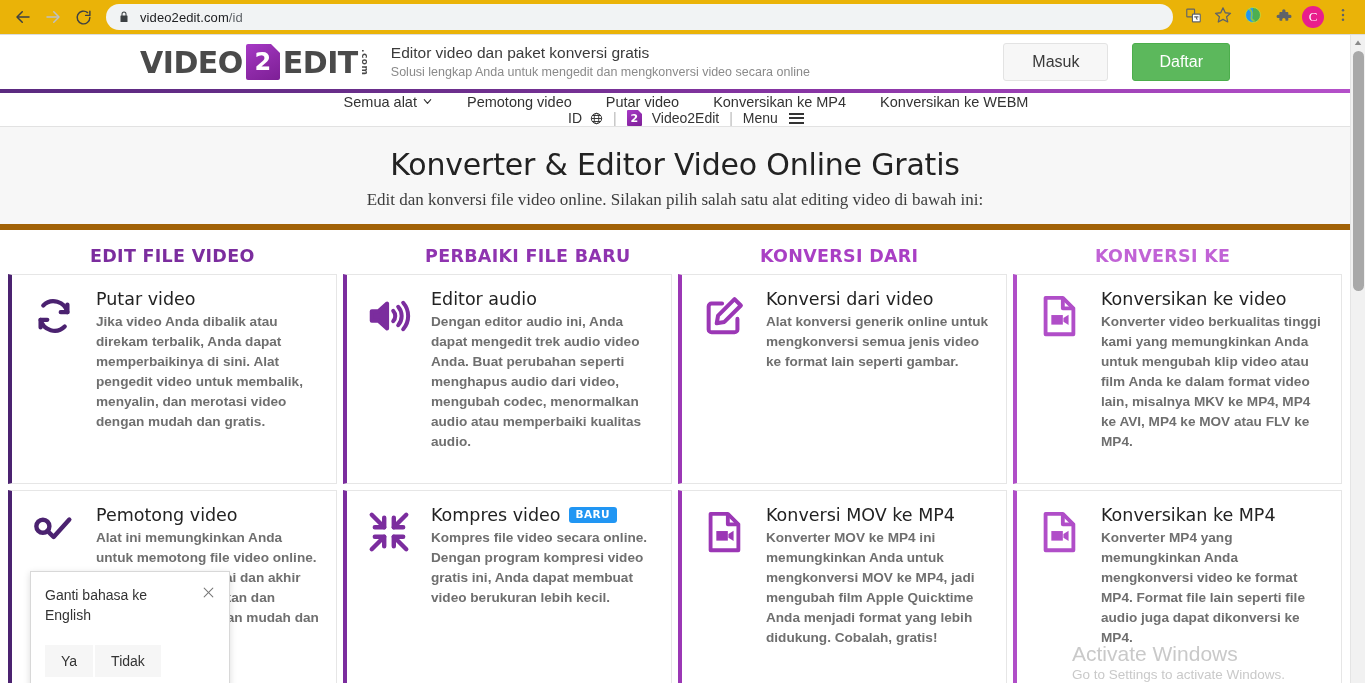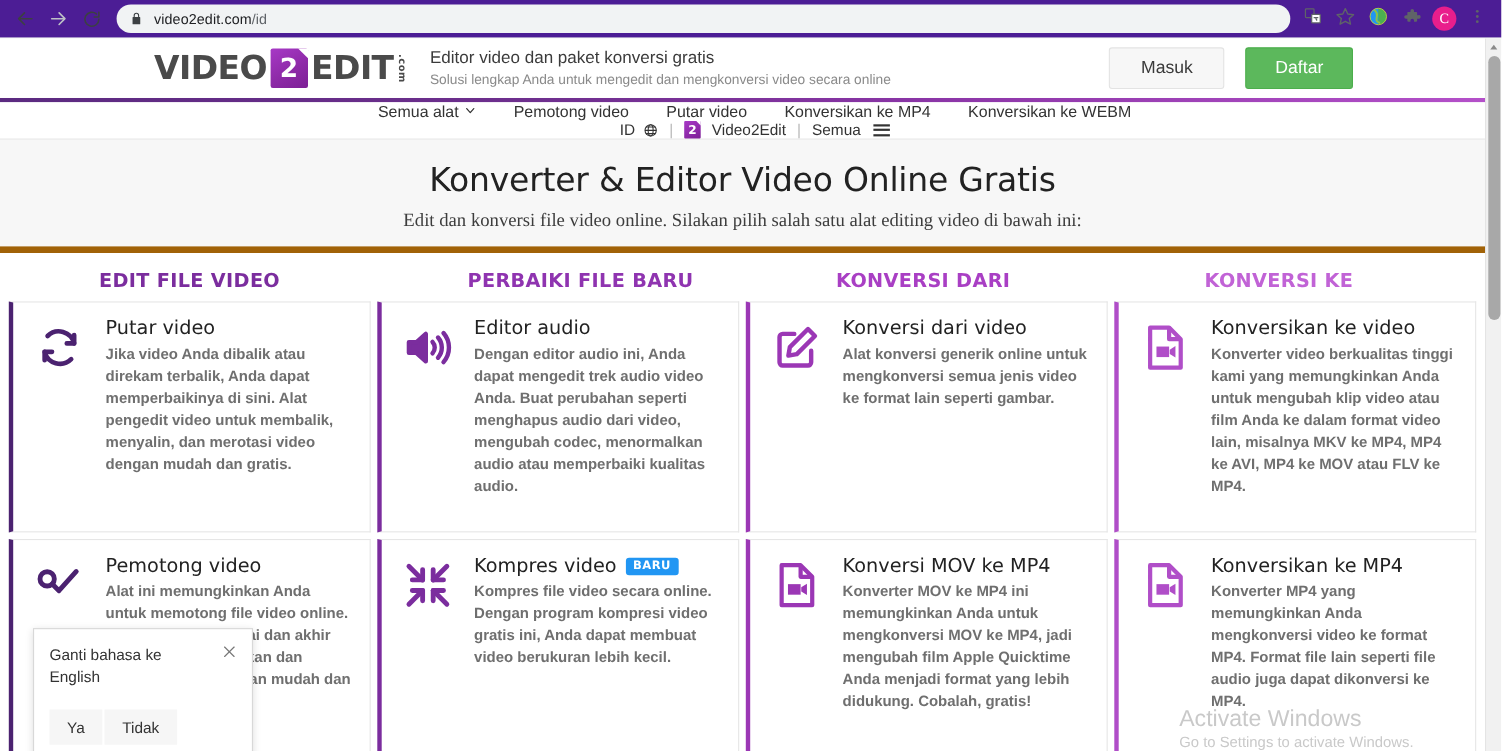--- a/index.html
+++ b/index.html
@@ -7,21 +7,21 @@
     margin: 0; padding: 0;
     width: 1365px; height: 683px;
     overflow: hidden;
     font-family: "Liberation Sans", sans-serif;
     background: #ffffff;
   }
 
   
   .browser-bar {
     height: 34px;
-    background: #4c1d95;
+    background: #eab308;
     display: flex;
     align-items: center;
     padding: 0 8px;
     position: relative;
   }
   .nav-btn {
     width: 30px; height: 30px;
     display: flex; align-items: center; justify-content: center;
     border-radius: 50%;
     flex: 0 0 auto;
@@ -131,21 +131,21 @@
   .tagline-main {
     font-size: 15.5px;
     color: #3b3b3b;
     line-height: 1.35;
   }
   .tagline-sub {
     font-size: 12.5px;
     color: #8a8a8a;
     line-height: 1.4;
   }
-  .hdr-actions { display: flex; gap: 19px; flex: 0 0 auto; padding-left: 34px; }
+  .hdr-actions { display: flex; gap: 24px; flex: 0 0 auto; padding-left: 34px; }
   .btn-login {
     background: #f7f7f7;
     border: 1px solid #e3e3e3;
     color: #3a3a3a;
     font-size: 16px;
     padding: 10px 28px;
     border-radius: 3px;
     line-height: 1;
   }
   .btn-signup {
@@ -531,21 +531,21 @@
               </svg>
           </span>
         </div>
         <span class="nav-divider">|</span>
         <div class="nav-item">
           <span class="mini-logo">2</span>
           <span>Video2Edit</span>
         </div>
         <span class="nav-divider">|</span>
         <div class="nav-item">
-          <span>Semua</span>
+          <span>Menu</span>
           <span class="hamburger">
               <i></i>
               <i></i>
               <i></i>
             </span>
         </div>
       </div>
     </div>
 
     <div class="hero">

